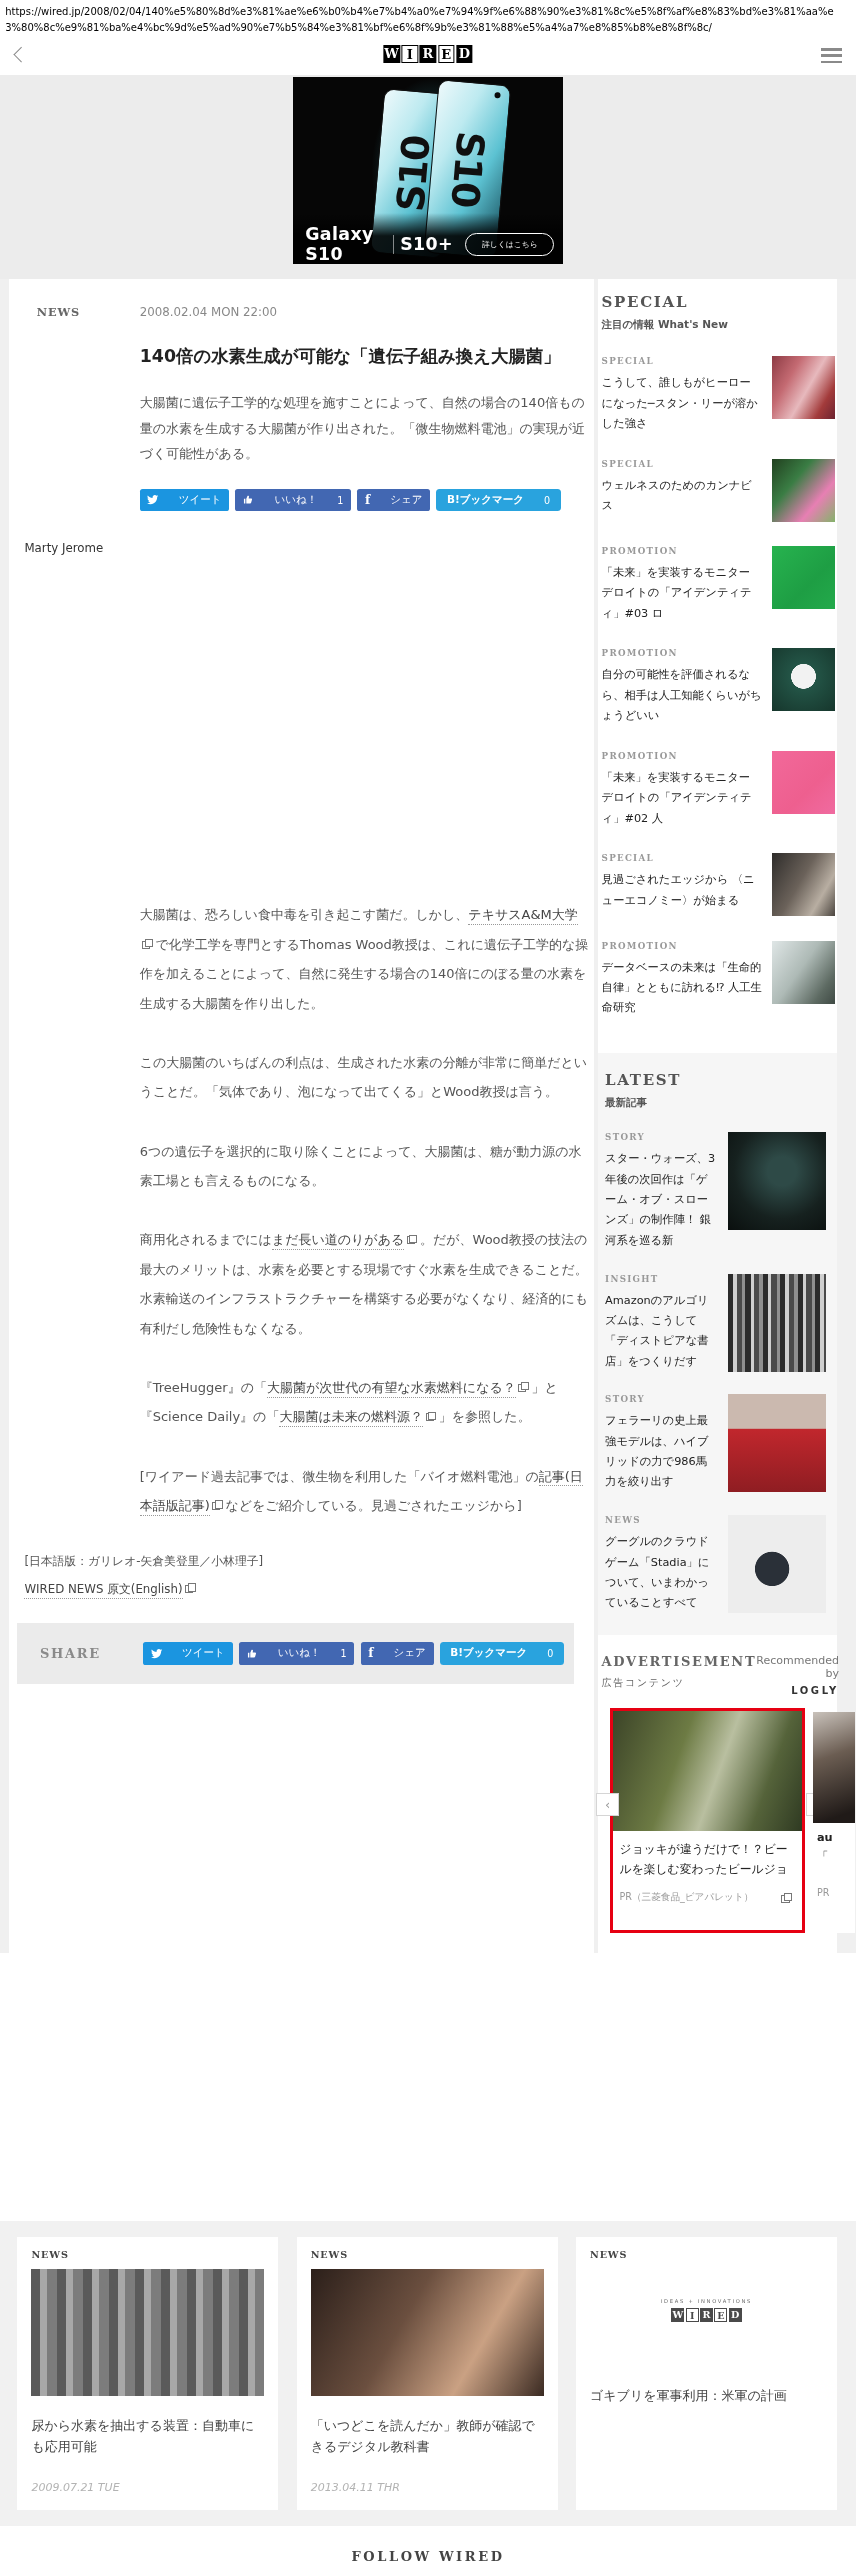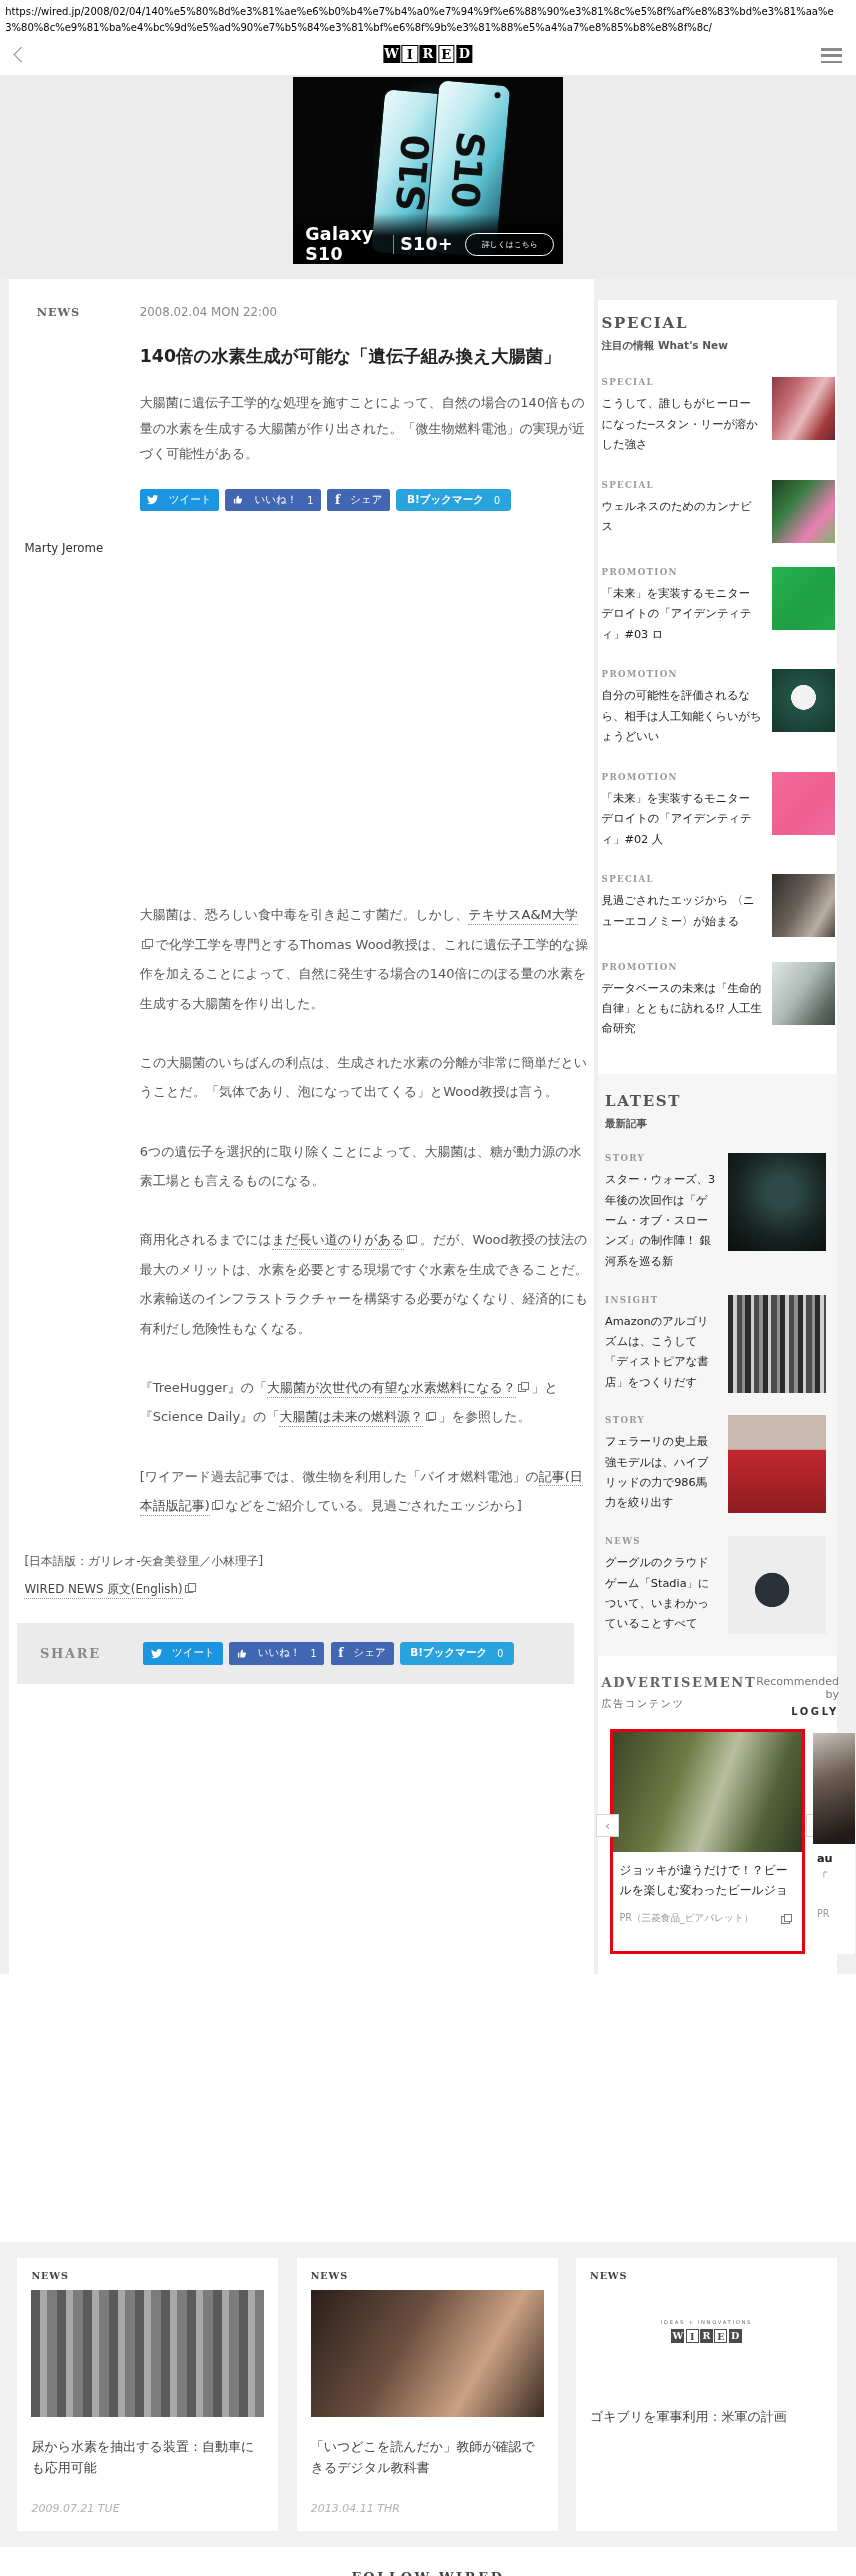--- a/index.html
+++ b/index.html
@@ -30,31 +30,31 @@
   .phone.p2 .scr { transform:rotate(90deg); }
   .cam { position:absolute; right:8.7px; top:7px; width:6.1px; height:6.1px; border-radius:50%; background:#0a0a0a; }
   .hero-bar { position:absolute; left:0; right:0; bottom:0; height:51px; background:linear-gradient(to bottom, rgba(0,0,0,0), rgba(0,0,0,.9) 45%); display:flex; align-items:center; padding:12.2px 8.7px 0 12.2px; }
   .hero-name { color:#fff; font-size:17.4px; font-weight:bold; letter-spacing:0.4px; }
   .hero-div { width:0.9px; height:19px; background:rgba(255,255,255,.5); margin:0 7px; }
   .hero-cta { margin-left:12.2px; border:1.3px solid #fff; border-radius:13px; color:#fff; font-size:7.8px; padding:5.2px 15.7px; white-space:nowrap; cursor:pointer; }
 
   
   .main { display:flex; background:#f0f0f0; padding:0 18.3px 0 8.7px; gap:4.4px; align-items:stretch; }
   .article-col { width:585px; background:#fff; padding:26px 0 0 7px; }
-  .sidebar { width:239px; background:#fff;margin-top:21px; }
+  .sidebar { width:239px; background:#fff; }
 
   
   .art-head { display:flex; align-items:baseline; }
   .cat-label { margin-left:21px; width:103px; font-size:11.3px; letter-spacing:0.9px; color:#666; }
   .art-date { font-size:11.8px; color:#888; }
   .art-title { margin:24.4px 0 0 124px; width:446px; font-size:17.4px; line-height:1.6; color:#222; font-weight:bold; }
   .art-lead { margin:19px 0 0 124px; width:446px; font-size:13px; line-height:1.95; color:#555; }
   .share-btns { display:flex; gap:6.1px; align-items:center; }
   .share-row-top { margin:22.6px 0 0 124px; }
-  .sbtn { display:inline-flex; align-items:center; gap:10px; border:none; color:#fff; font-size:10.5px; height:22.6px; padding:0 7.8px; border-radius:2.6px; cursor:pointer; font-family:inherit; }
+  .sbtn { display:inline-flex; align-items:center; gap:20px; border:none; color:#fff; font-size:10.5px; height:22.6px; padding:0 7.8px; border-radius:2.6px; cursor:pointer; font-family:inherit; }
   .sbtn.tw { background:#1b95e0; }
   .sbtn.fb { background:#4267b2; }
   .sbtn.ht { background:#29a3de; border-radius:3.5px; padding:0 10.5px; }
   .sbtn .cnt { font-size:9.6px; }
   .fbf { font-family:"DejaVu Serif",serif; font-weight:bold; font-size:12.2px; }
   .author { margin:30px 0 0 8.7px; font-size:11.8px; color:#333; }
   .img-placeholder { height:345px; }
   .art-body p { margin:0 0 30px 124px; width:449px; font-size:13px; line-height:2.26; color:#555; }
   .alink { color:#444; border-bottom:0.9px dotted #999; padding-bottom:1.7px; cursor:pointer; }
   .ext { position:relative; display:inline-block; width:10.5px; height:9.6px; margin:0 2.6px; }

